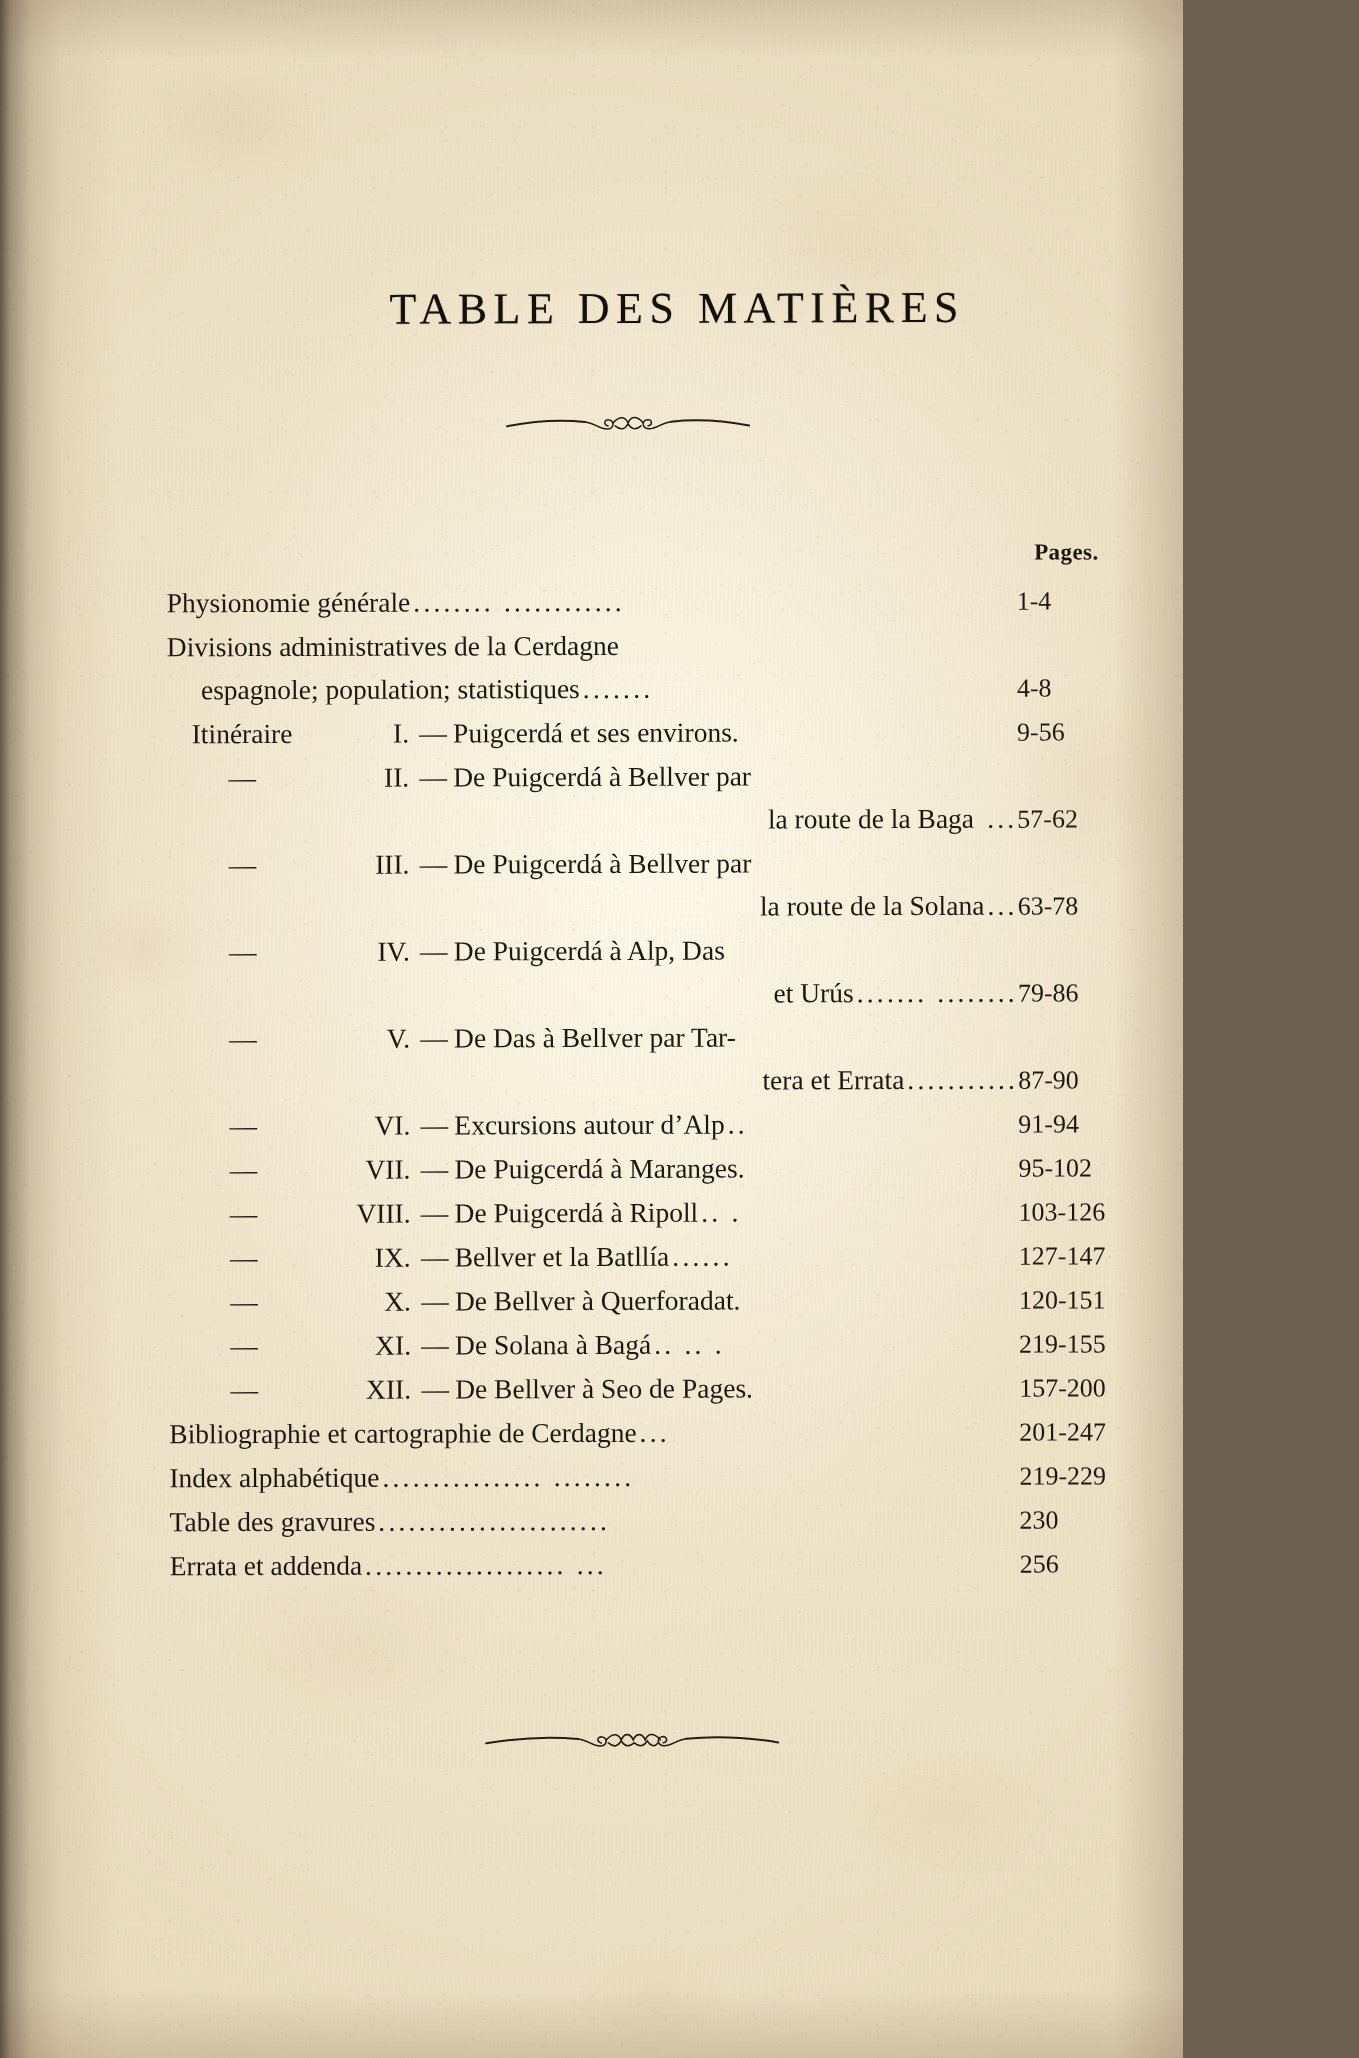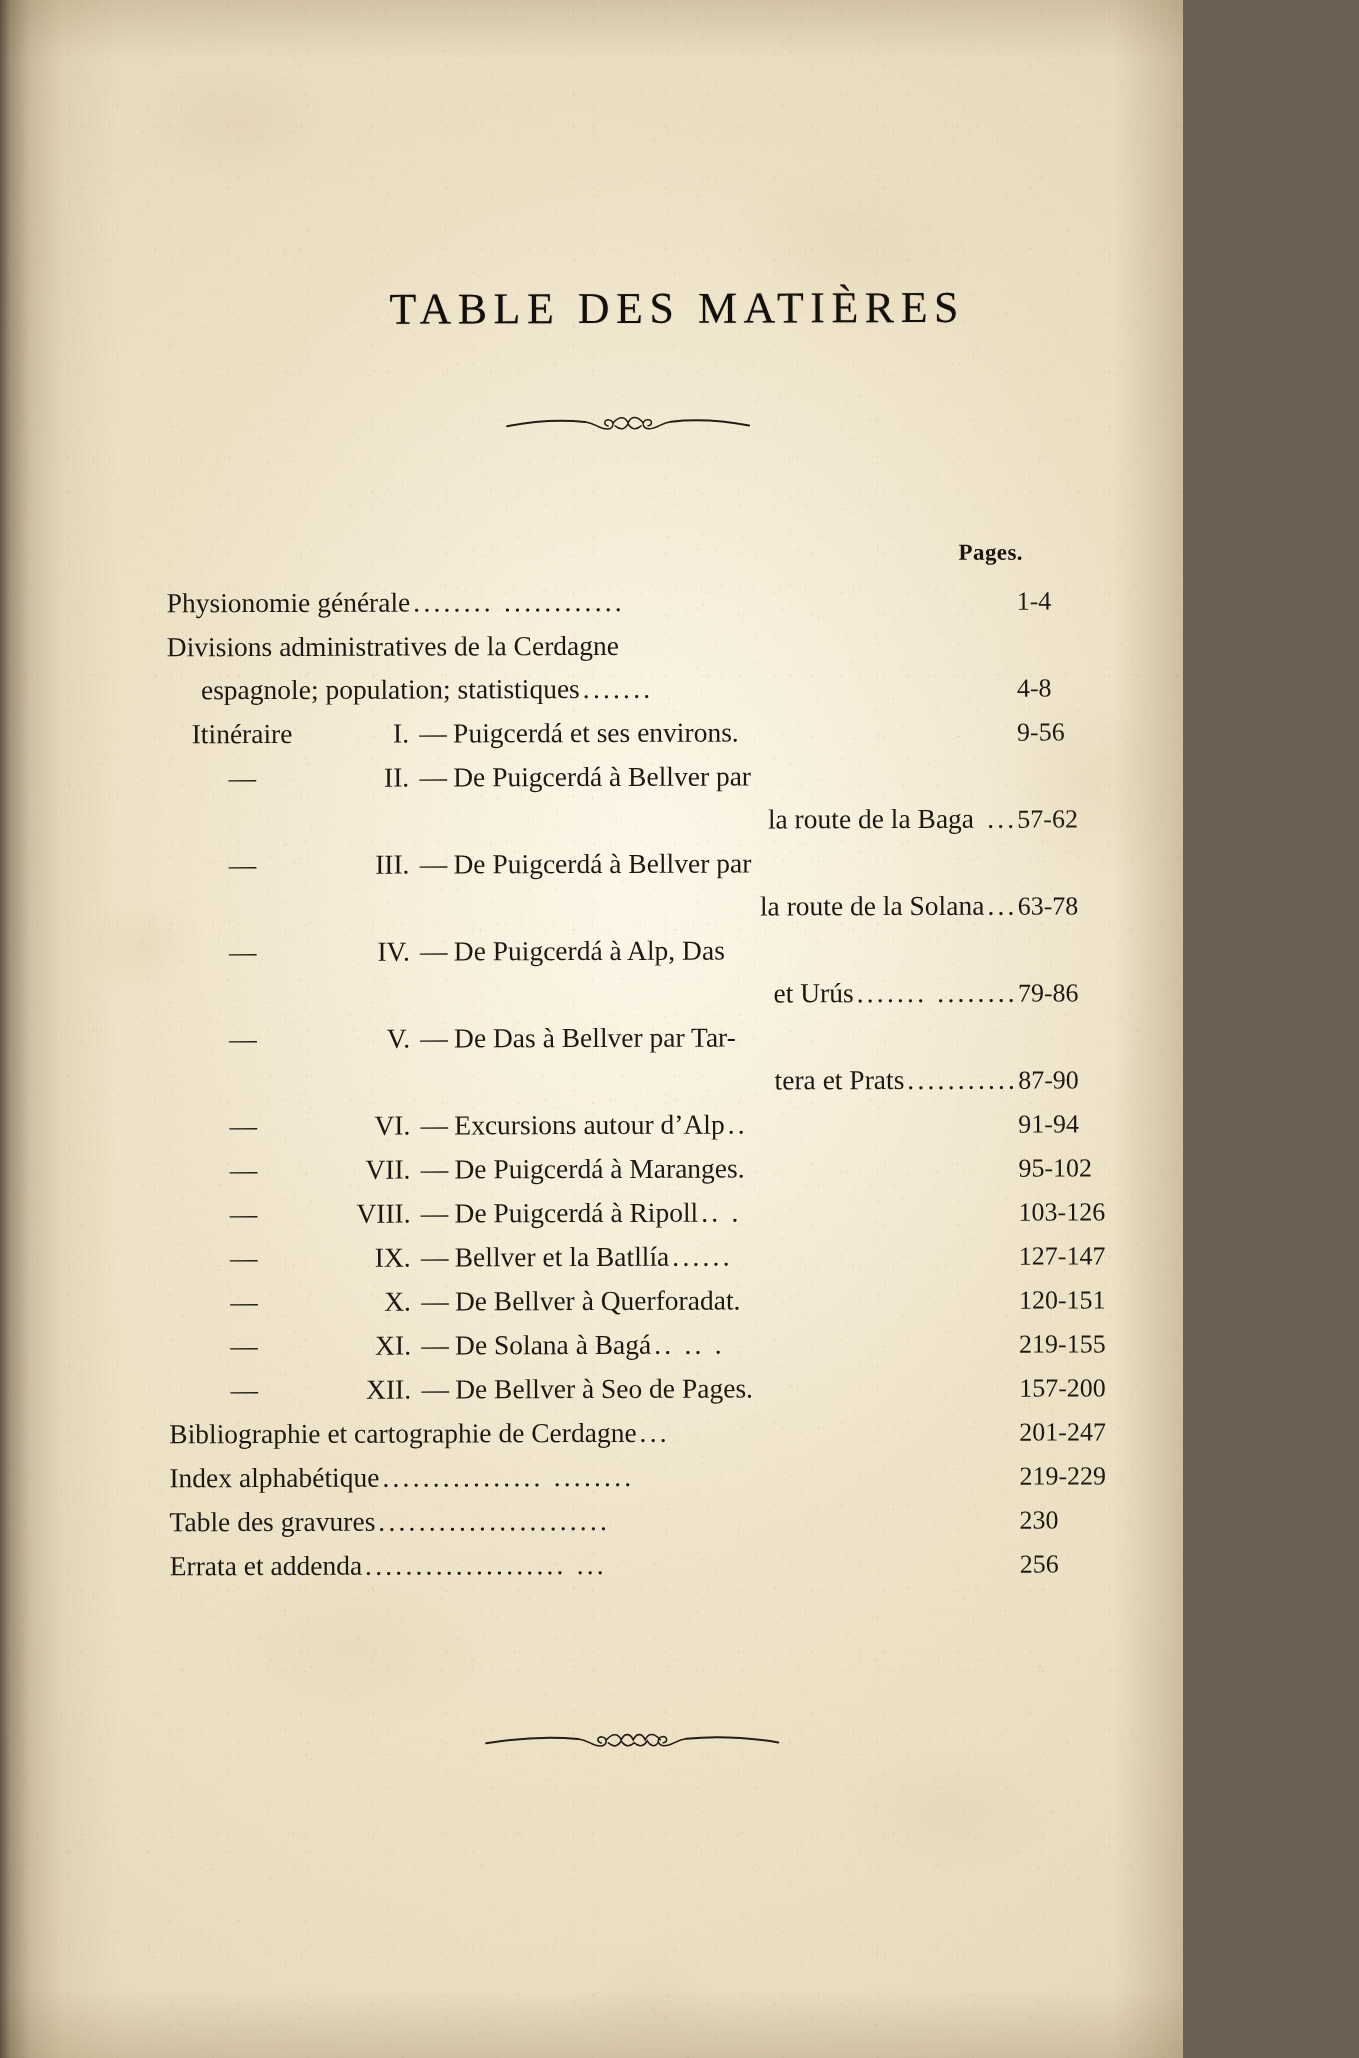--- a/index.html
+++ b/index.html
@@ -139,21 +139,21 @@
     left: 480px;
     width: 300px;
     height: 44px;
   }
 
   .pages-head {
     position: absolute;
     top: 541px;
     left: 960px;
     width: 140px;
-    text-align: left;
+    text-align: right;
     font-size: 23px;
     font-weight: 700;
     letter-spacing: 0.4px;
     color: #1a150f;
   }
 
   
   .toc {
     position: absolute;
     top: 580px;
@@ -321,21 +321,21 @@
           <span class="c-lead">—</span>
           <span class="c-num">V.</span>
           <span class="c-dash">—</span>
           <span class="c-text"><span>De Das à Bellver par Tar-</span><span class="dots"></span></span>
           <span class="c-page"></span>
         </div>
         <div class="row cont">
           <span class="c-lead blank"></span>
           <span class="c-num"></span>
           <span class="c-dash"></span>
-          <span class="c-text"><span>tera et Prats</span><span class="dots">...........</span></span>
+          <span class="c-text"><span>tera et Errata</span><span class="dots">...........</span></span>
           <span class="c-page">87-90</span>
         </div>
         <div class="row">
           <span class="c-lead">—</span>
           <span class="c-num">VI.</span>
           <span class="c-dash">—</span>
           <span class="c-text"><span>Excursions autour d’Alp</span><span class="dots">..</span></span>
           <span class="c-page">91-94</span>
         </div>
         <div class="row">

